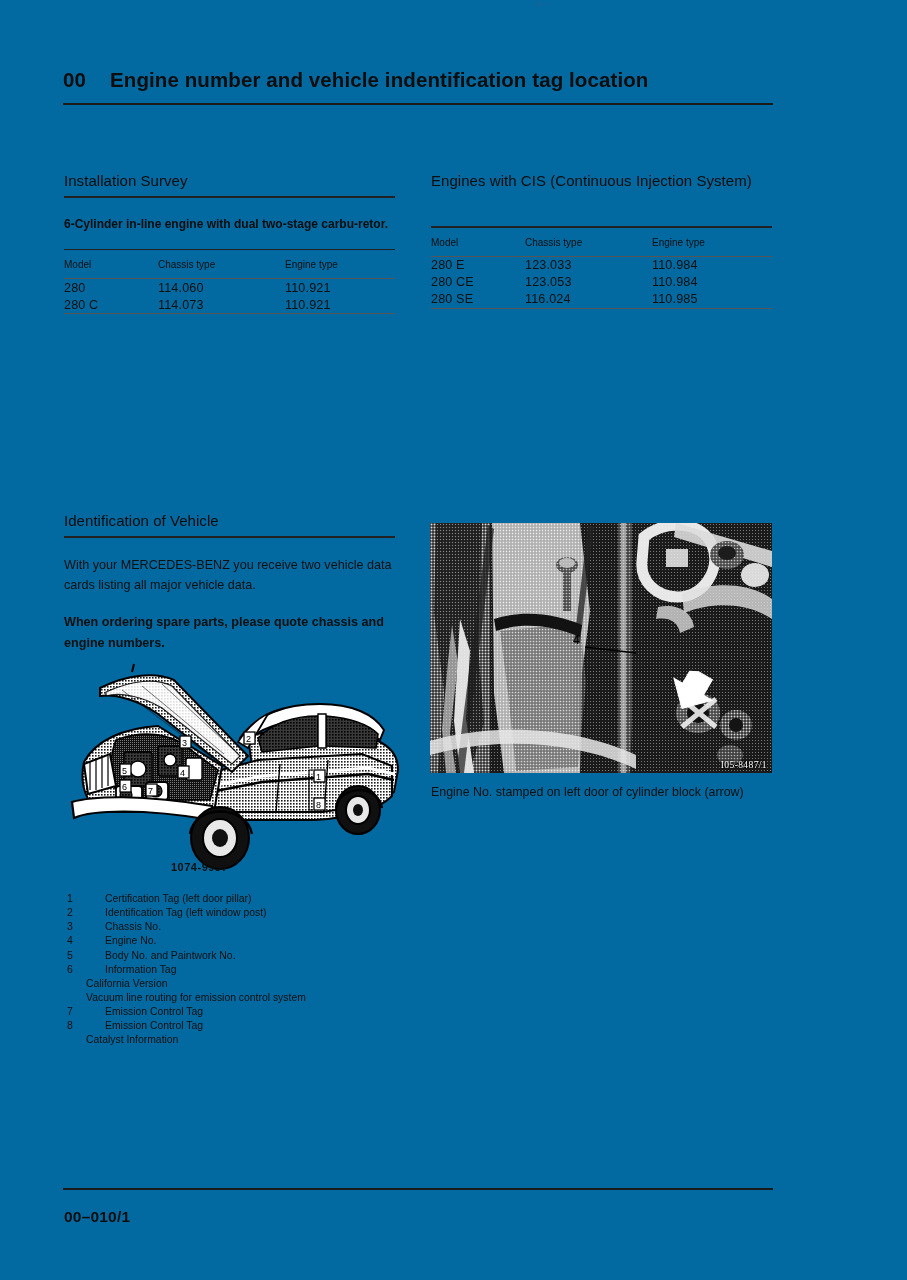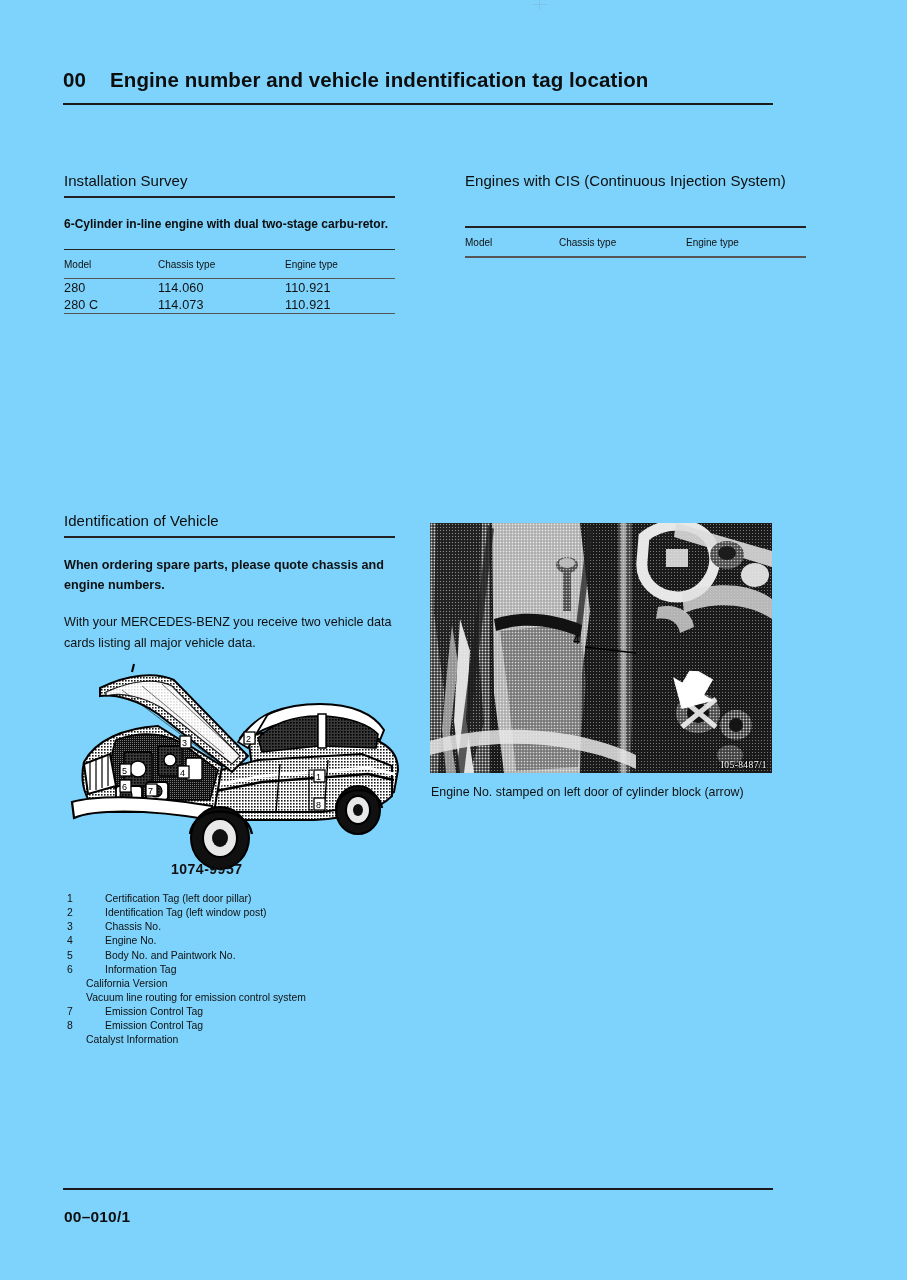--- a/index.html
+++ b/index.html
@@ -10,21 +10,21 @@
   }
   body {
     font-family: "Liberation Sans", sans-serif;
     color: #111111;
     -webkit-font-smoothing: antialiased;
   }
   .page {
     position: relative;
     width: 907px;
     height: 1280px;
-    background: #7dd3fc;
+    background: #0369a1;
     overflow: hidden;
   }
 
   
   .header {
     position: absolute;
     left: 63px;
     top: 68px;
     width: 710px;
   }
@@ -72,21 +72,20 @@
     position: absolute;
     left: 64px;
     top: 172px;
     width: 331px;
   }
   .col-right {
     position: absolute;
     left: 431px;
     top: 172px;
     width: 341px;
-    margin-left: 34px;
   }
 
   .sub-head {
     font-size: 12px;
     font-weight: bold;
     line-height: 1.45;
     color: #0d0d0d;
     margin-top: 18px;
   }
 
@@ -161,21 +160,21 @@
     left: 62px;
     top: 662px;
     width: 345px;
     height: 222px;
   }
   .car-svg { display: block; width: 100%; height: 100%; }
   .car-id {
     position: absolute;
     left: 171px;
     top: 861px;
-    font-size: 14px;
+    font-size: 11px;
     font-weight: bold;
     color: #101010;
     letter-spacing: 0.5px;
   }
 
   
   .legend {
     position: absolute;
     left: 67px;
     top: 892px;
@@ -288,28 +287,47 @@
     <table class="spec">
       <thead>
         <tr>
           <th class="c1">Model</th>
           <th class="c2">Chassis type</th>
           <th class="c3">Engine type</th>
         </tr>
       </thead>
     </table>
     <div class="rule thin"></div>
+    <table class="spec">
+      <tbody>
+        <tr class="tbl-gap-top">
+          <td class="c1">280 E</td>
+          <td class="c2">123.033</td>
+          <td class="c3">110.984</td>
+        </tr>
+        <tr>
+          <td class="c1">280 CE</td>
+          <td class="c2">123.053</td>
+          <td class="c3">110.984</td>
+        </tr>
+        <tr class="tbl-gap-bot">
+          <td class="c1">280 SE</td>
+          <td class="c2">116.024</td>
+          <td class="c3">110.985</td>
+        </tr>
+      </tbody>
+    </table>
     <div class="rule thin"></div>
   </div>
 
   <div style="position:absolute; left:64px; top:512px; width:331px;">
     <div class="sec-head">Identification of Vehicle</div>
     <div class="rule" style="margin-top:7px;"></div>
+    <div class="para">With your MERCEDES-BENZ you receive two vehicle data cards listing all major vehicle data.</div>
     <div class="para bold">When ordering spare parts, please quote chassis and engine numbers.</div>
-    <div class="para">With your MERCEDES-BENZ you receive two vehicle data cards listing all major vehicle data.</div>
   </div>
 
   <div class="photo-wrap">
     <svg class="photo-svg" viewBox="0 0 342 250" preserveAspectRatio="none">
       <defs>
         <pattern id="halftone" width="3" height="3" patternUnits="userSpaceOnUse">
           <rect width="3" height="3" fill="#2e2e2e"></rect>
           <circle cx="1.5" cy="1.5" r="1.0" fill="#d8d8d8"></circle>
         </pattern>
         <pattern id="halftoneDark" width="3" height="3" patternUnits="userSpaceOnUse">

